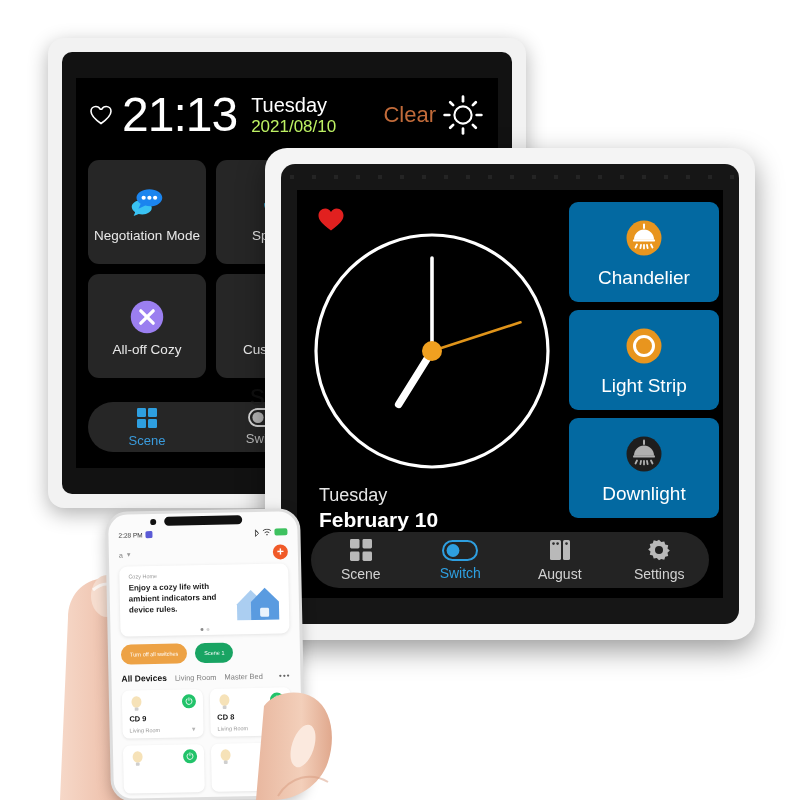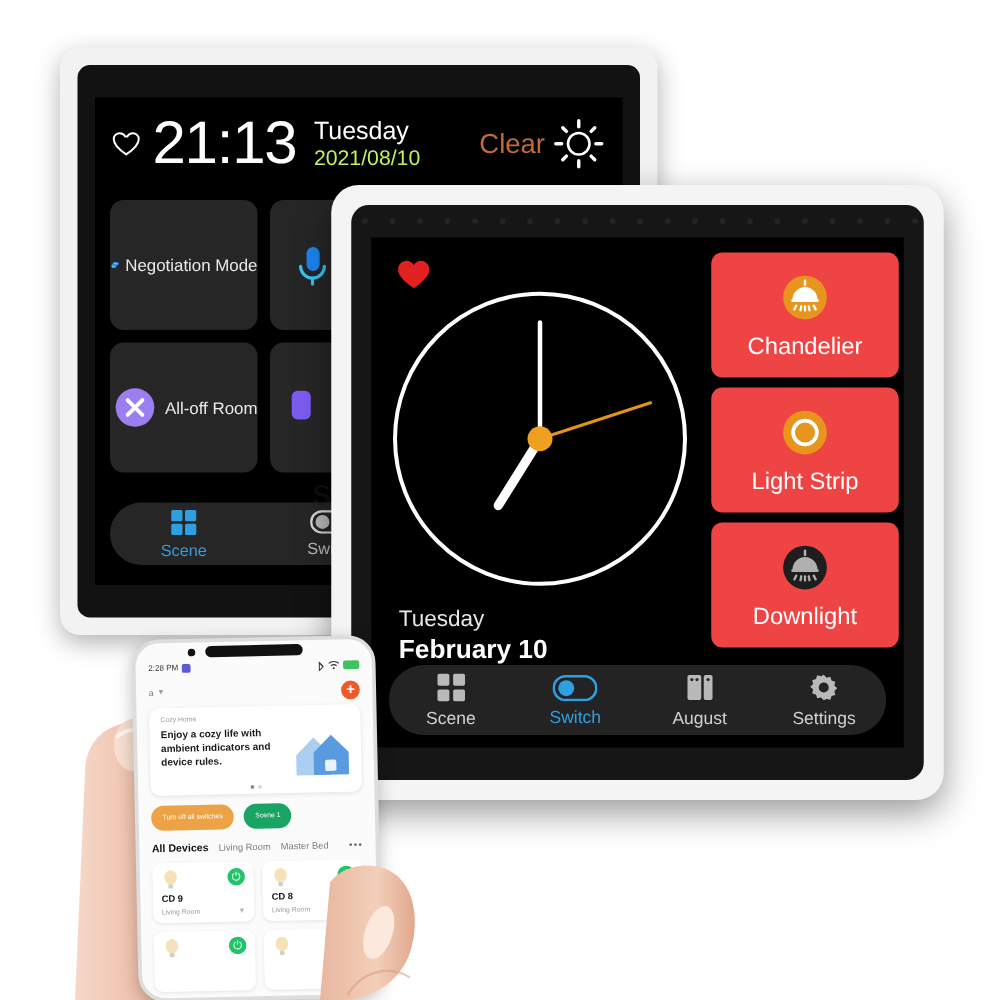--- a/index.html
+++ b/index.html
@@ -69,21 +69,21 @@
     left:12px; top:82px;
     display:grid;
     grid-template-columns:118px 118px 118px;
     grid-template-rows:104px 104px;
     gap:10px;
   }
   .bk-tile {
     background:#262626;
     border-radius:11px;
     display:flex;
-    flex-direction:row;
+    flex-direction:column;
     align-items:center;
     justify-content:center;
     gap:4px;
   }
   .bk-tile-lbl { color:#e9e9e9; font-size:13.5px; white-space:nowrap; }
   .bk-ico { width:42px; height:42px; }
 
   
   .bk-nav {
     position:absolute;
@@ -149,21 +149,21 @@
   .fr-devices {
     position:absolute;
     right:4px; top:12px;
     width:150px;
     display:flex;
     flex-direction:column;
     gap:8px;
   }
   .dev-tile {
     height:100px;
-    background:#ef4444;
+    background:#0369a1;
     border-radius:9px;
     display:flex;
     flex-direction:column;
     align-items:center;
     justify-content:center;
     gap:6px;
   }
   .dev-lbl { color:#fff; font-size:19px; white-space:nowrap; }
   .dev-ico { width:46px; height:46px; }
 
@@ -338,21 +338,21 @@
           </div>
 
           <div class="bk-tile">
             <svg class="bk-ico" viewBox="0 0 44 44">
               <circle cx="22" cy="22" r="17" fill="#9b7ff0"></circle>
               <g stroke="#fff" stroke-width="3.4" stroke-linecap="round">
                 <line x1="15.5" y1="15.5" x2="28.5" y2="28.5"></line>
                 <line x1="28.5" y1="15.5" x2="15.5" y2="28.5"></line>
               </g>
             </svg>
-            <div class="bk-tile-lbl">All-off Room</div>
+            <div class="bk-tile-lbl">All-off Cozy</div>
           </div>
 
           <div class="bk-tile">
             <svg class="bk-ico" viewBox="0 0 44 44">
               <rect x="14" y="8" width="16" height="24" rx="5" fill="#7c5cf0"></rect>
             </svg>
             <div class="bk-tile-lbl">Customize</div>
           </div>
 
           <div class="bk-tile">

